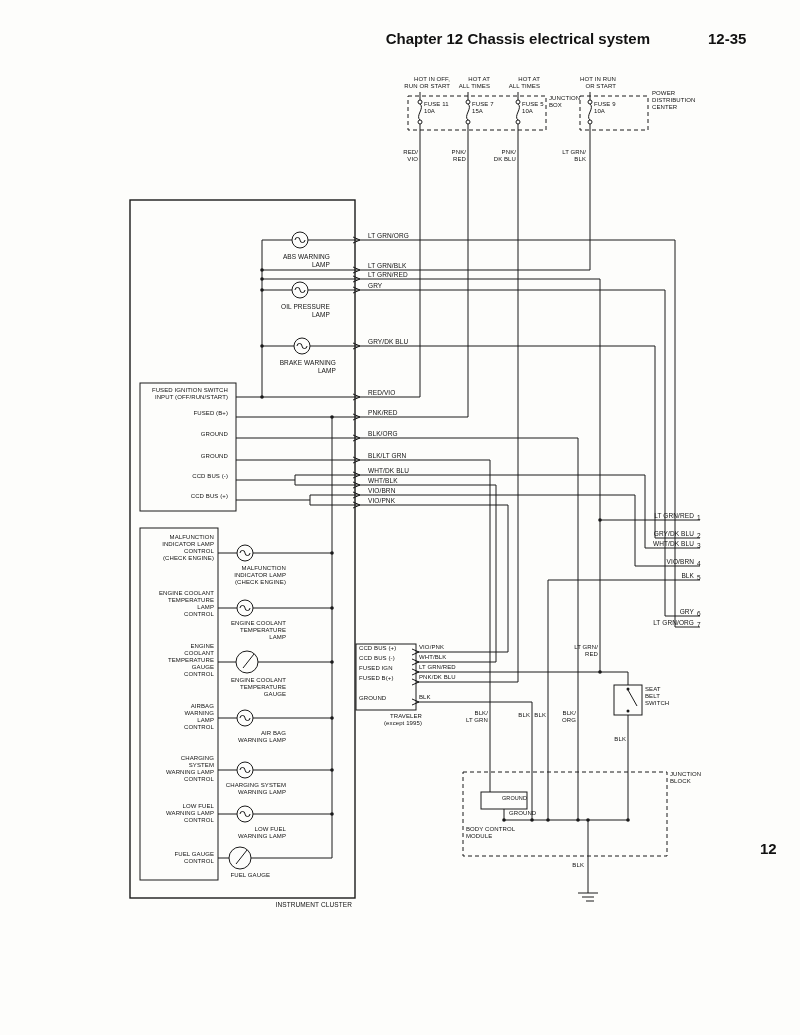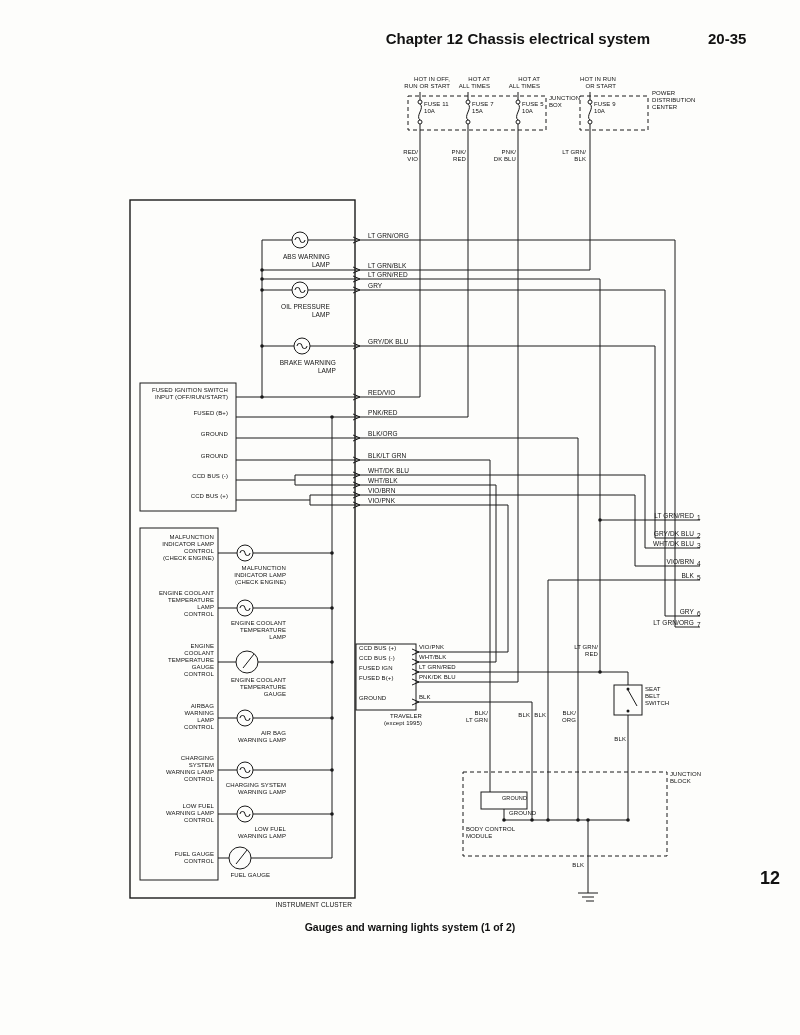--- a/index.html
+++ b/index.html
@@ -114,23 +114,22 @@
         <circle cx="548" cy="820" r="1.8"></circle>
         <circle cx="578" cy="820" r="1.8"></circle>
         <circle cx="588" cy="820" r="1.8"></circle>
         <circle cx="628" cy="820" r="1.8"></circle>
       <circle cx="628" cy="689" r="1.5"></circle>
         <circle cx="628" cy="711" r="1.5"></circle>
     </g>
   </svg>
 
   <div class="title c" style="left:170px;top:30px;width:480px">Chapter 12 Chassis electrical system</div>
-  <div class="title" style="left:708px;top:30px">20-35</div>
-  <div class="caption" style="left:190px;top:921px;width:440px">Gauges and warning lights system (1 of 2)</div>
-  <div class="title" style="left:760px;top:868px;font-size:18px">12</div>
+  <div class="title" style="left:708px;top:30px">12-35</div>
+  <div class="title" style="left:760px;top:840px;font-size:15px">12</div>
 
   <div class="lbl sm c" style="left:390px;top:76px;width:60px">HOT IN OFF,
 RUN OR START</div>
   <div class="lbl sm c" style="left:446px;top:76px;width:44px">HOT AT
 ALL TIMES</div>
   <div class="lbl sm c" style="left:496px;top:76px;width:44px">HOT AT
 ALL TIMES</div>
   <div class="lbl sm c" style="left:564px;top:76px;width:52px">HOT IN RUN
 OR START</div>
 

